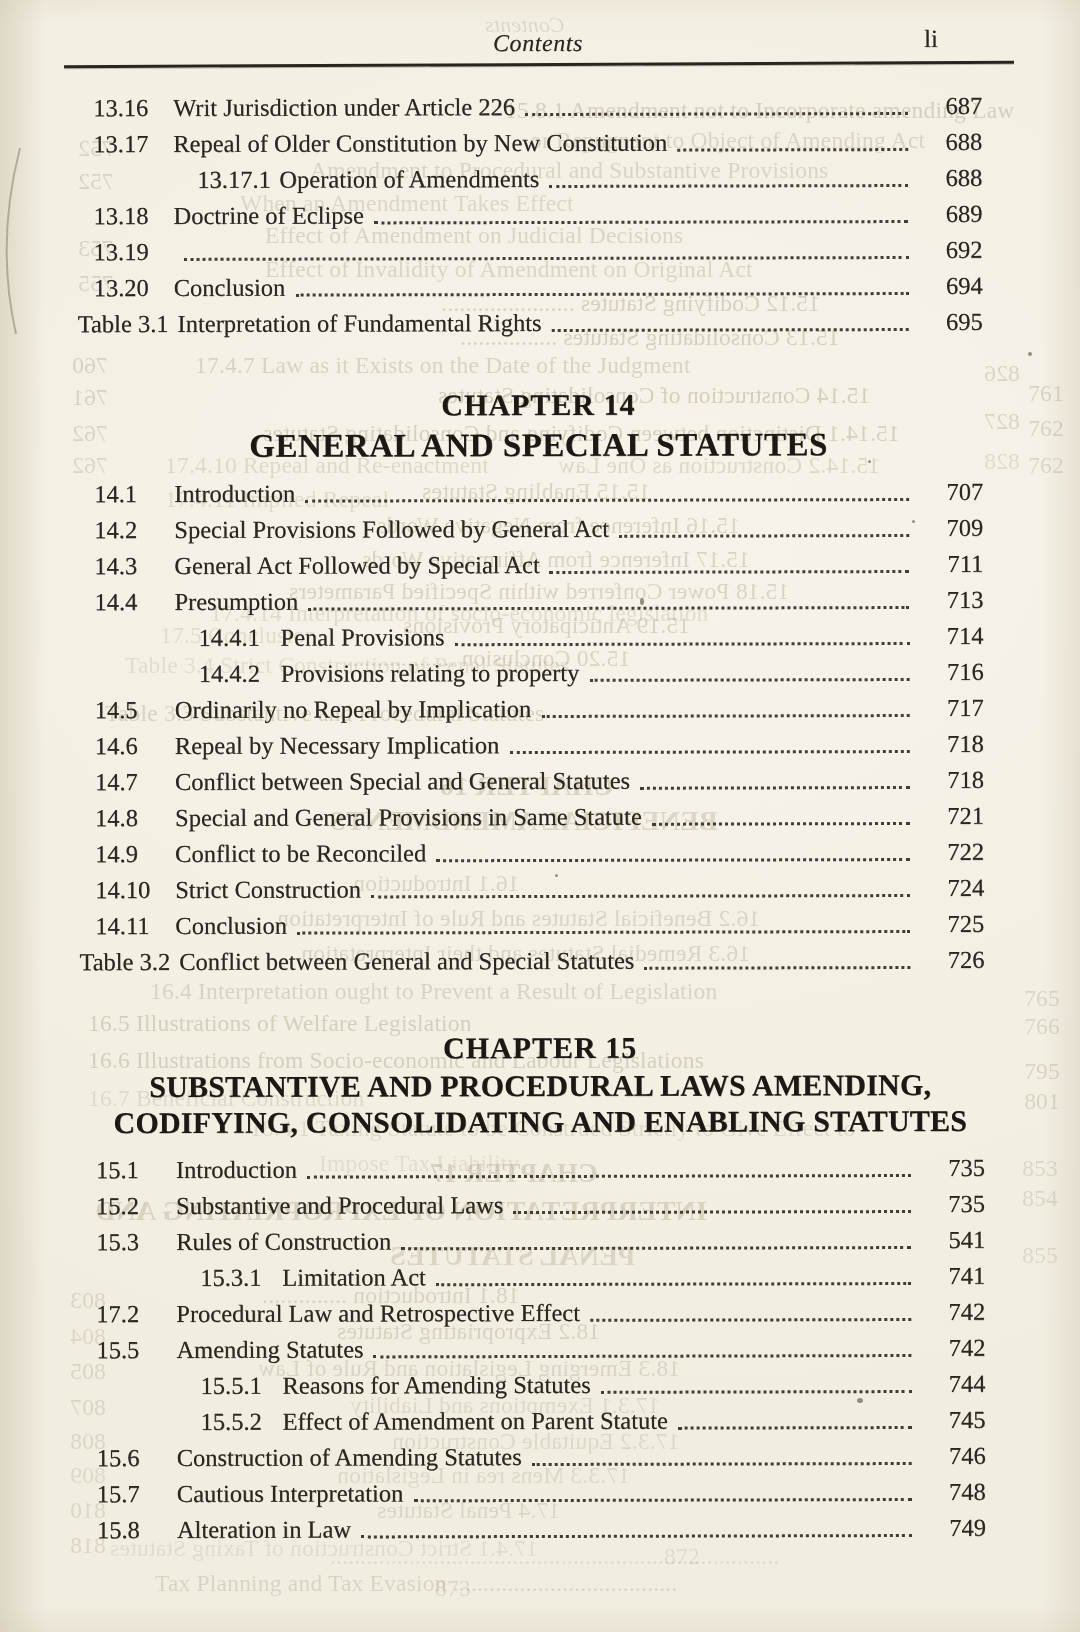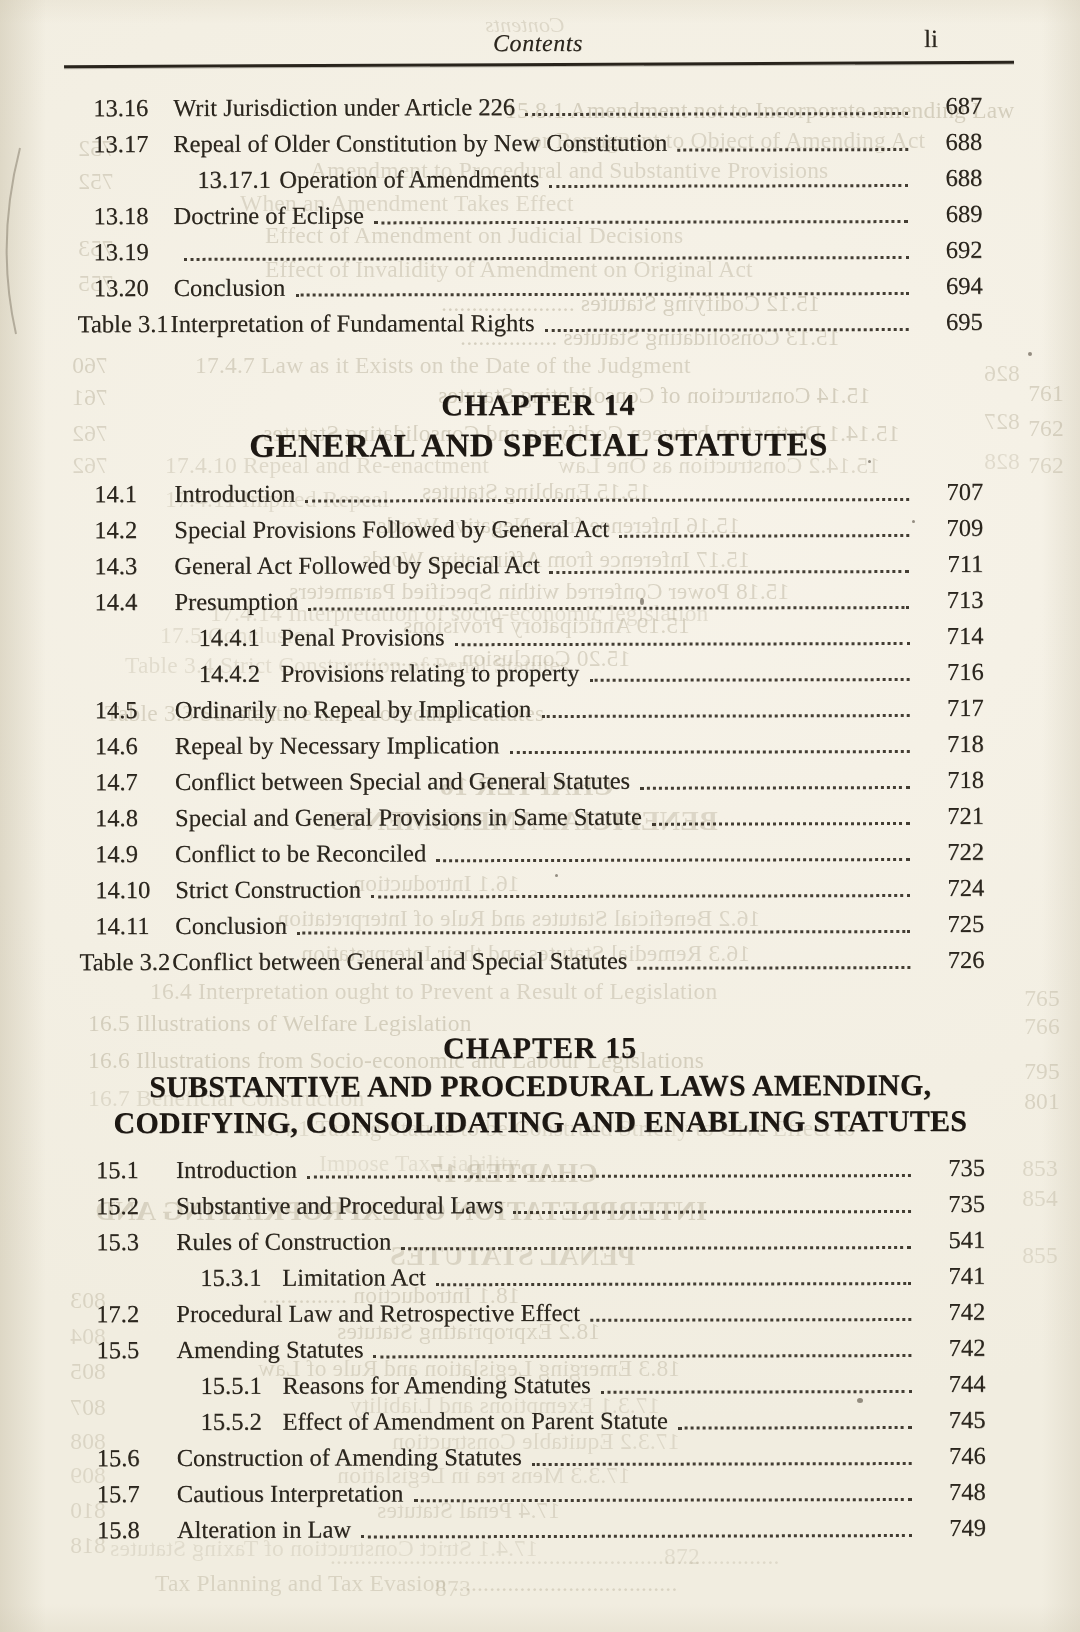--- a/index.html
+++ b/index.html
@@ -52,21 +52,21 @@
     padding-top:89px;color:#2b261e;
   }
   .row{
     display:flex;align-items:center;height:36px;
     font-size:24.5px;
     text-shadow:.3px .3px .45px rgba(43,38,30,.55);
   }
   .row .num{flex:0 0 80px;}
   .row.sub .num{flex:0 0 82px;margin-left:104px;}
   .row.table{margin-left:-16px;}
-  .row.table .num{flex:0 0 auto;margin-right:2px;}
+  .row.table .num{flex:0 0 auto;margin-right:9px;}
   .row .title{flex:0 0 auto;}
   .row .leader{
     flex:1 1 auto;height:0;align-self:center;
     border-bottom:3px dotted #342e24;
     margin:0 22px 0 10px;transform:translateY(7px);opacity:.92;
   }
   .row .page{flex:0 0 52px;text-align:right;}
   .chapter{text-align:center;color:#1d1813;}
   .chapter .kicker{
     font-weight:700;font-size:30px;height:40px;line-height:40px;

